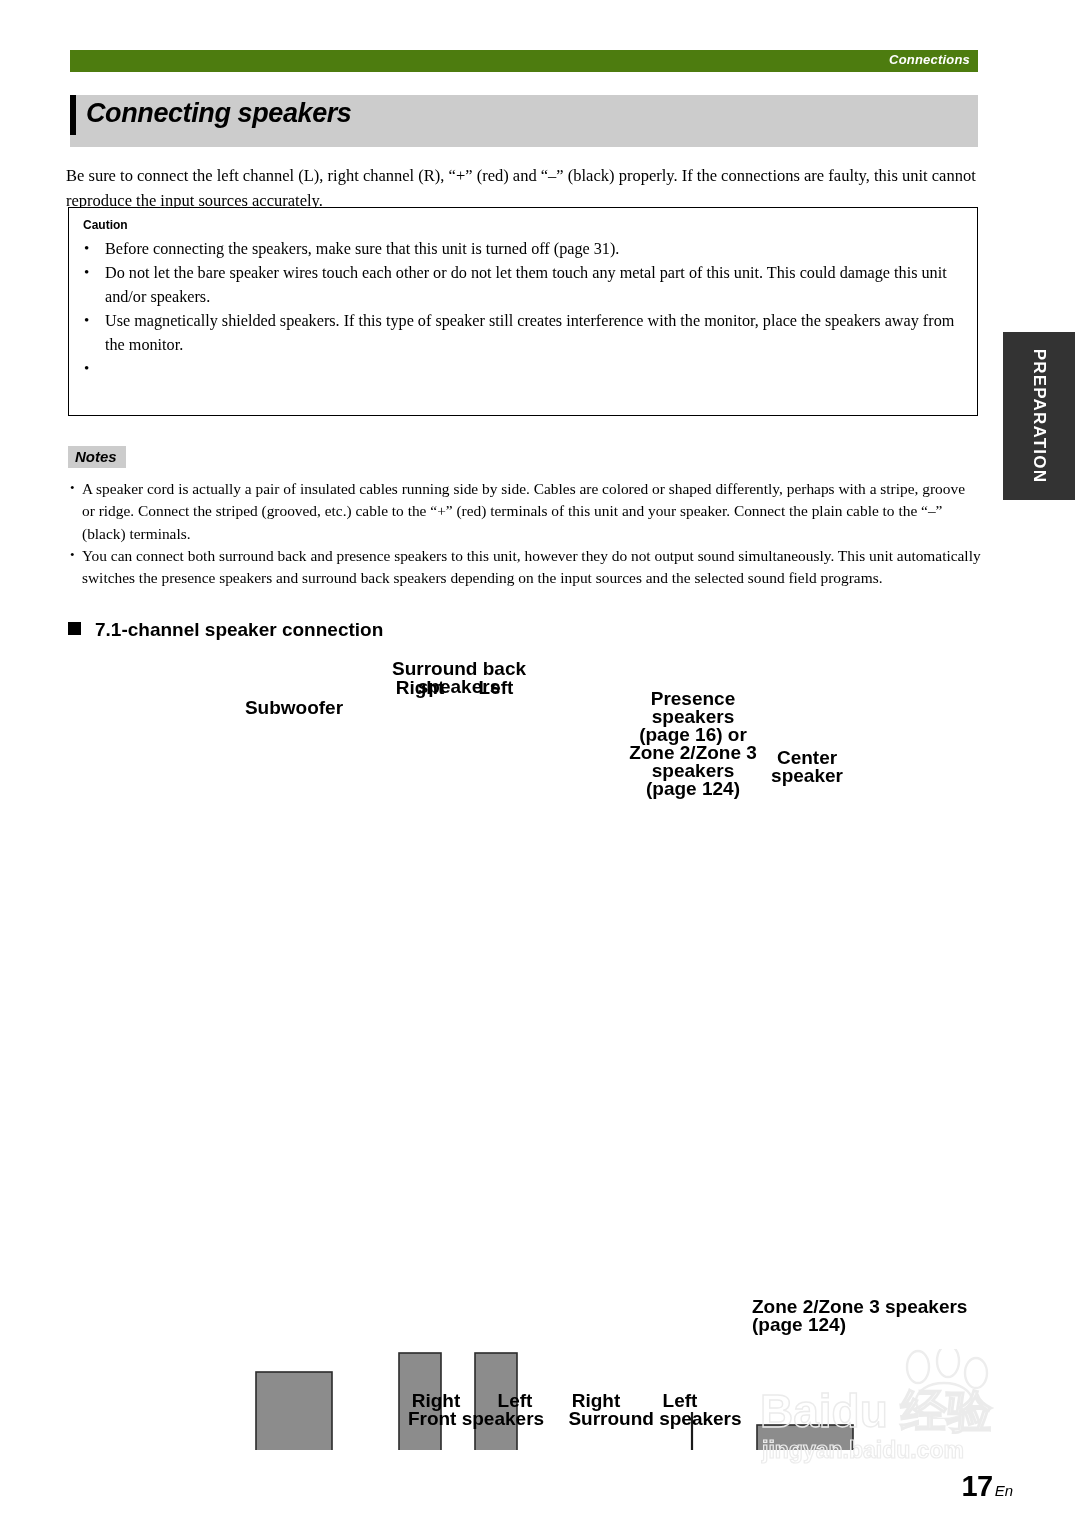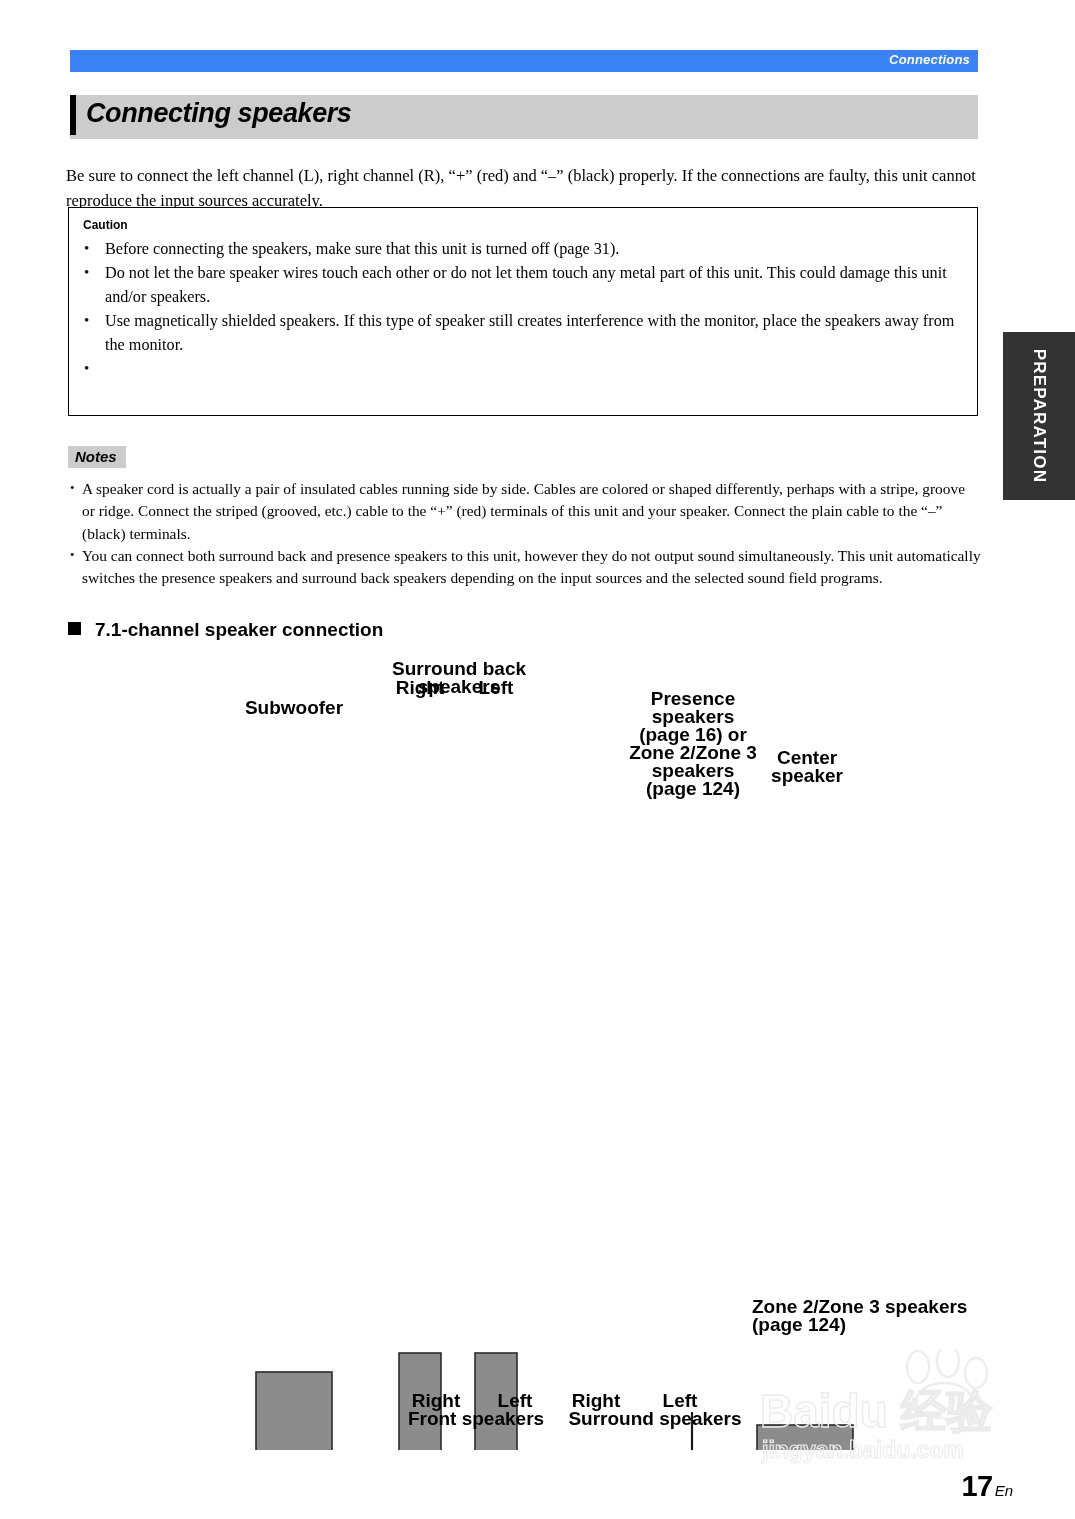--- a/index.html
+++ b/index.html
@@ -9,31 +9,31 @@
     background:#ffffff;
     font-family:"Liberation Serif", serif;
     color:#000;
     position:relative;
     overflow:hidden;
   }
 
   
   .hdr-bar{
     position:absolute; left:70px; top:50px; width:908px; height:22px;
-    background:#3b82f6;
+    background:#4d7c0f;
   }
   .hdr-bar .hdr-text{
     position:absolute; right:8px; top:2px;
     color:#fff; font-family:"Liberation Sans", sans-serif;
     font-weight:bold; font-style:italic; font-size:13px; letter-spacing:.2px;
   }
 
   
   .title-band{
-    position:absolute; left:70px; top:95px; width:908px; height:44px;
+    position:absolute; left:70px; top:95px; width:908px; height:52px;
     background:#cccccc;
   }
   .title-band .rule{
     position:absolute; left:0; top:0; width:6px; height:40px; background:#000;
   }
   .title-band .title-text{
     position:absolute; left:16px; top:3px;
     font-family:"Liberation Sans", sans-serif;
     font-weight:bold; font-style:italic; font-size:27px;
     letter-spacing:-0.4px;

